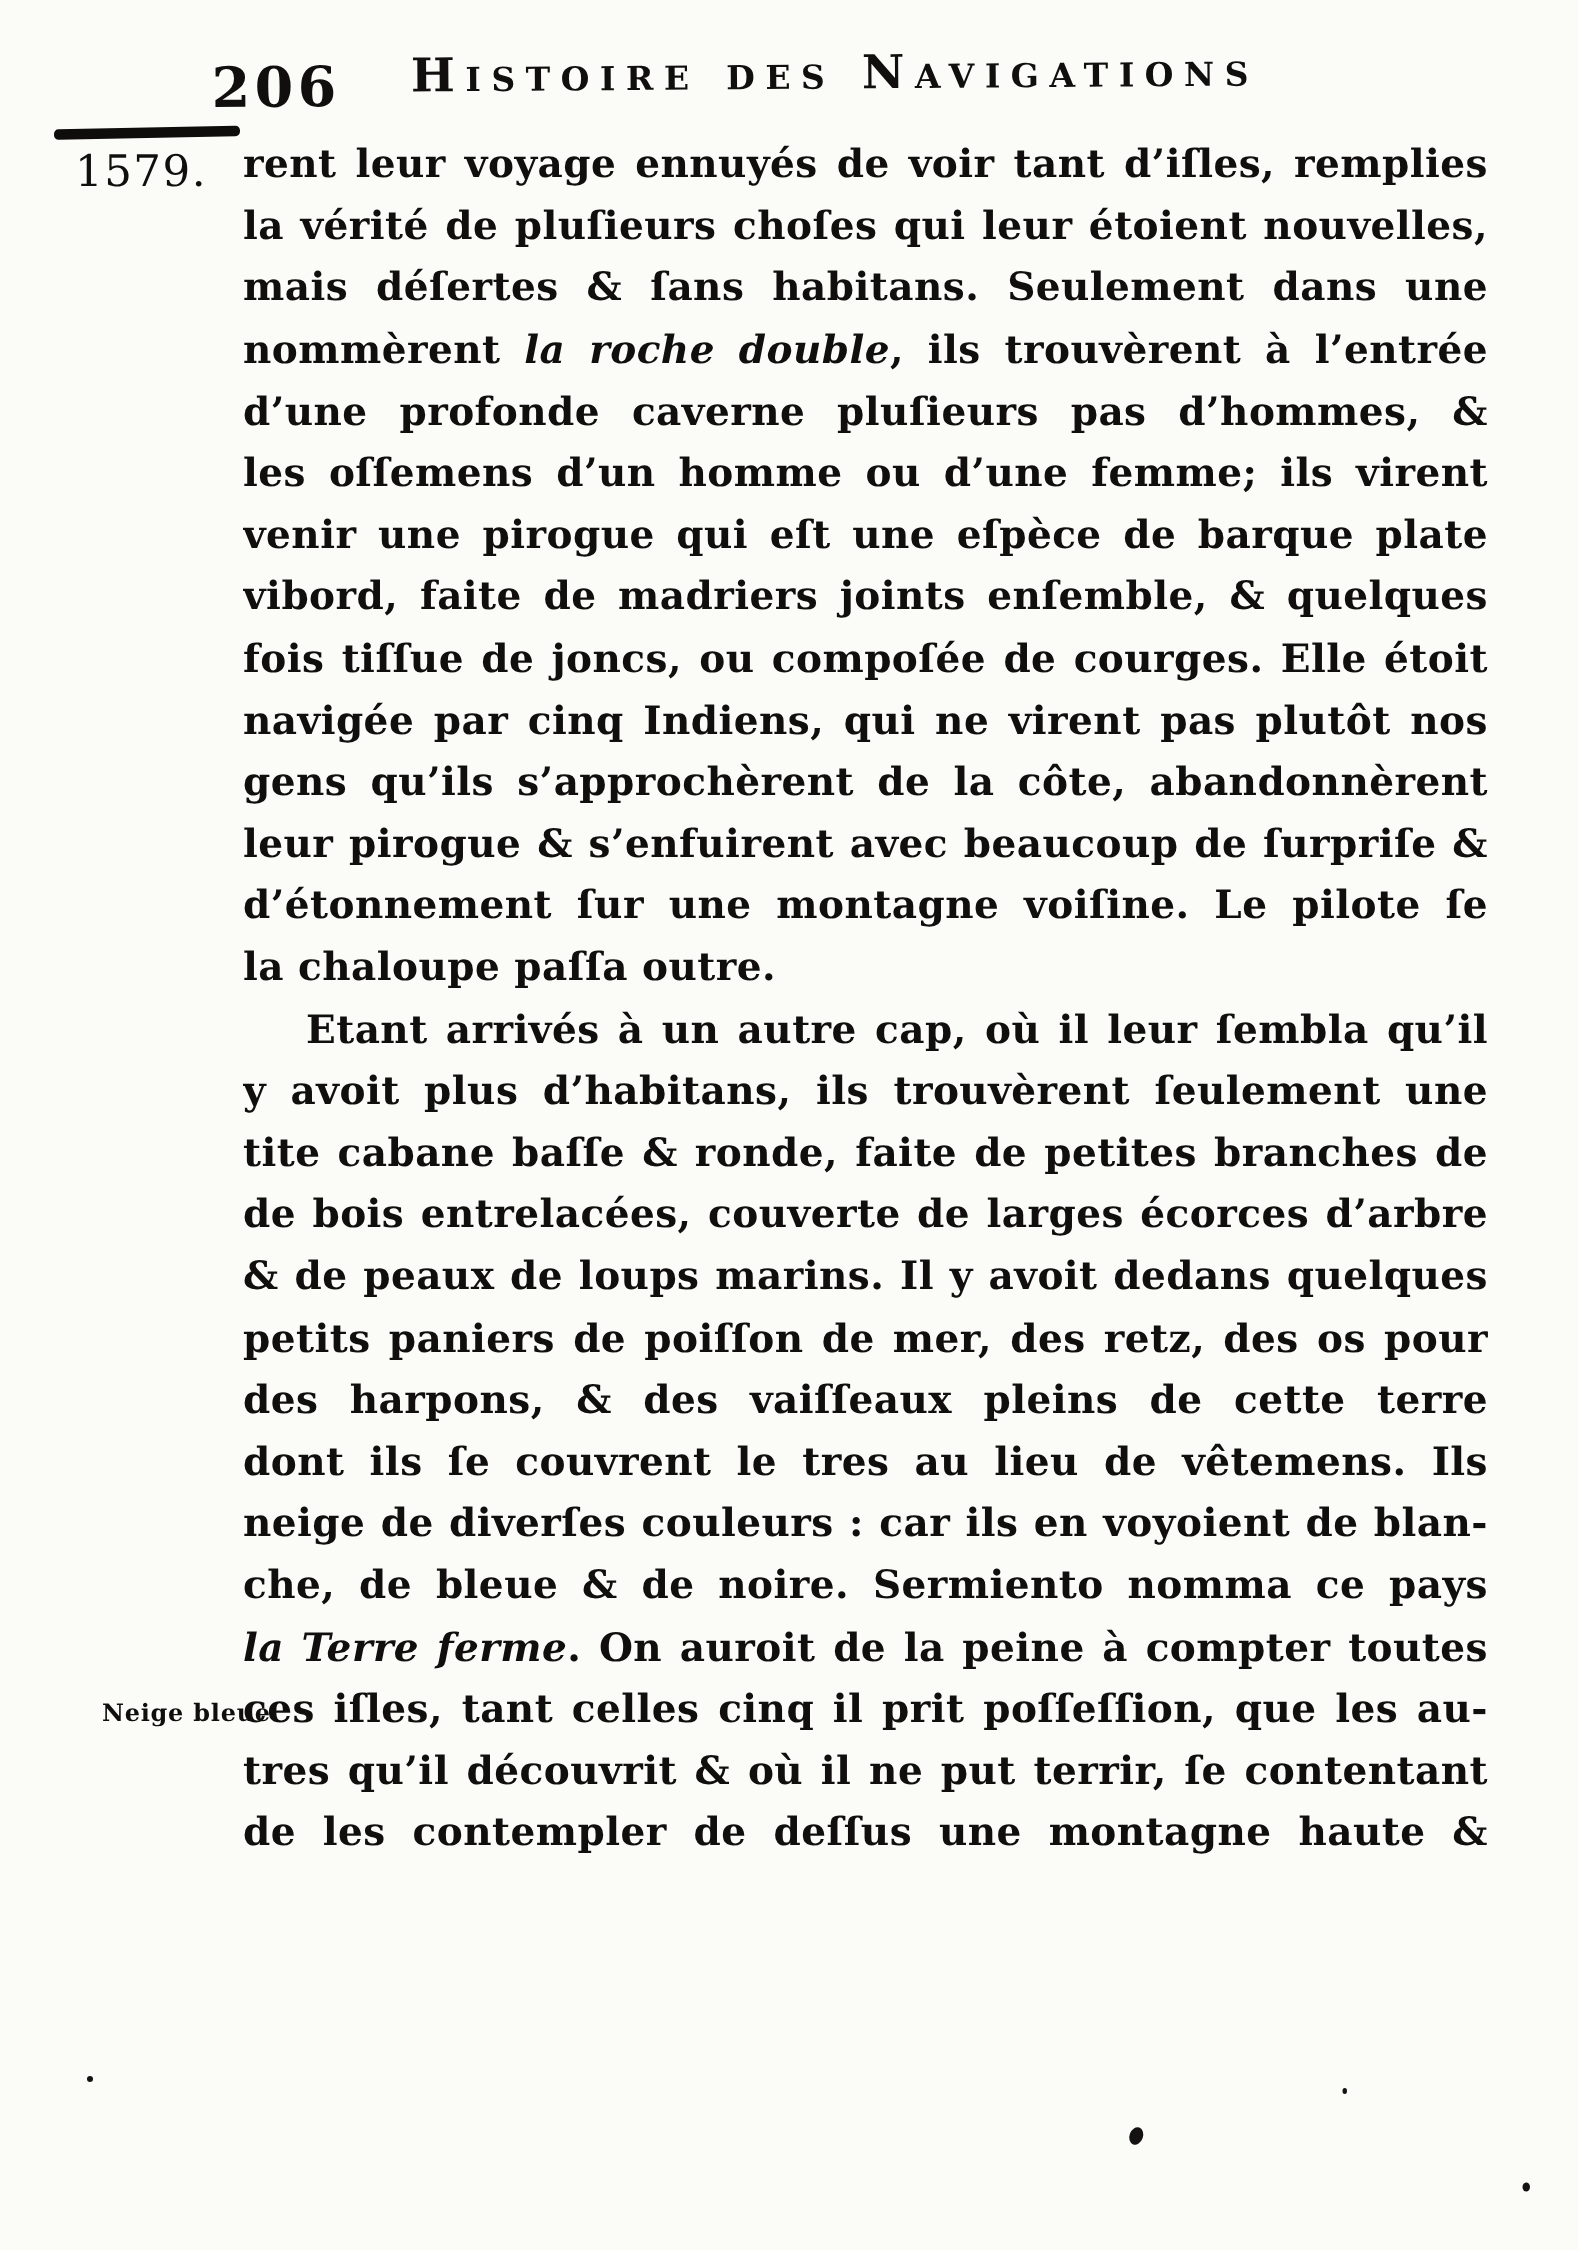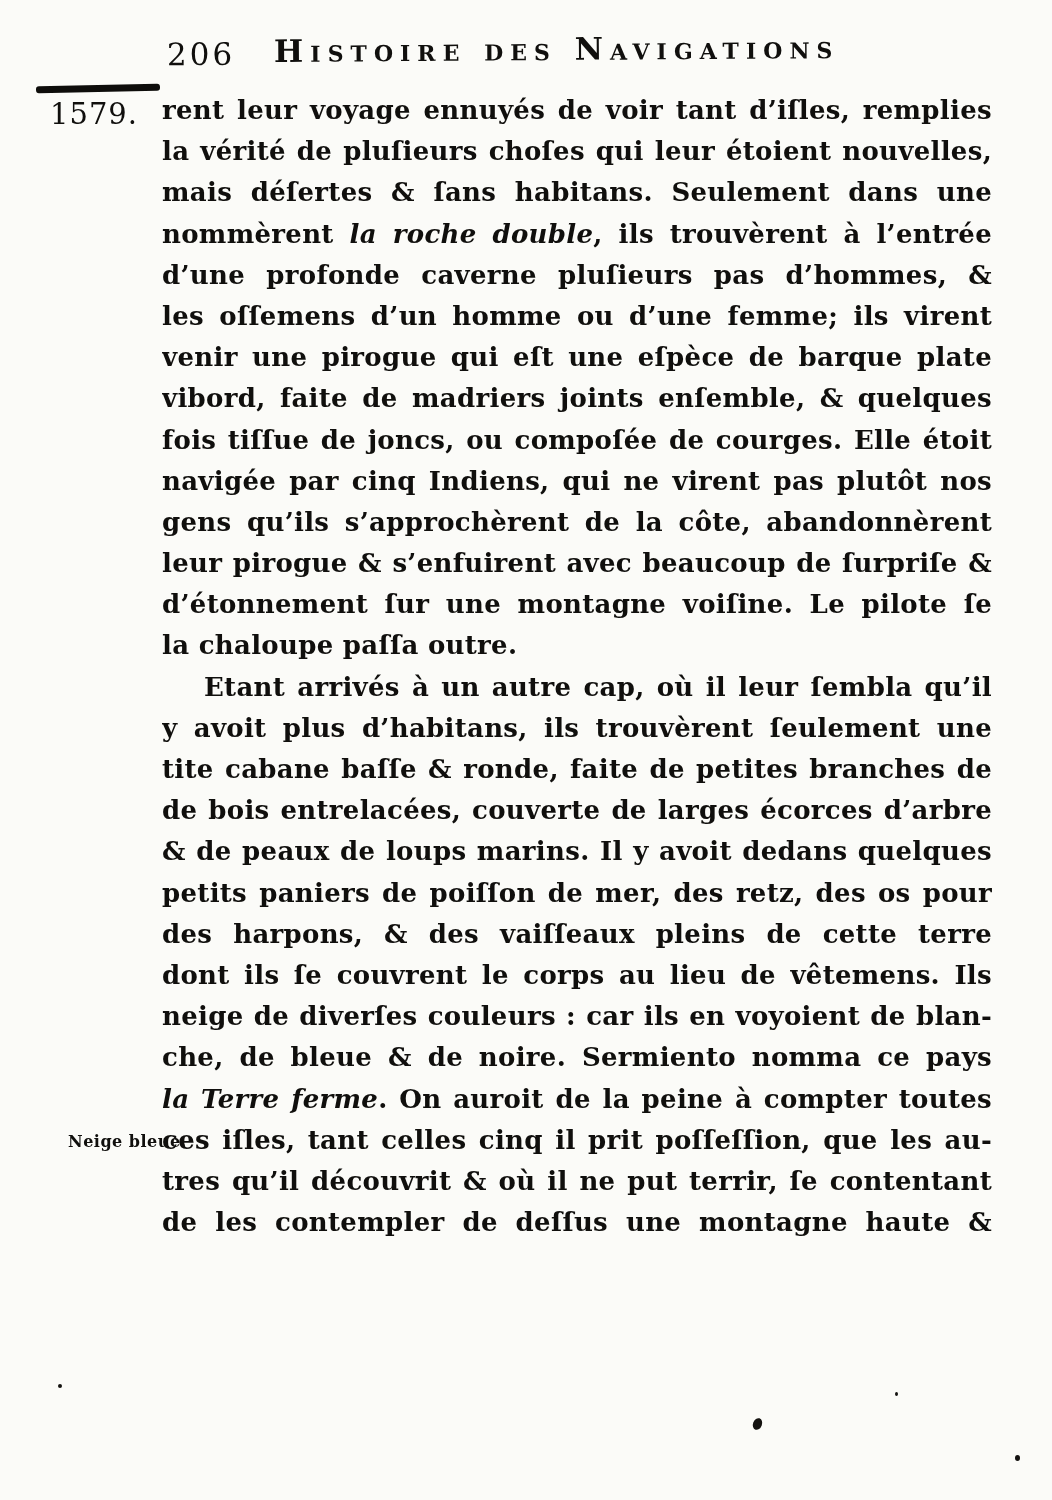--- a/index.html
+++ b/index.html
@@ -6,22 +6,22 @@
   body {
     width:1052px; height:1500px;
     background:#fbfbf8;
     font-family:"DejaVu Serif", serif;
     color:#100f0d;
     overflow:hidden; position:relative;
   }
   .page { position:absolute; inset:0; }
 
   .pagenum {
-    position:absolute; left:167px; top:36px;
-    font-size:31px; font-weight:400; letter-spacing:3px;
+    position:absolute; left:141px; top:36px;
+    font-size:37px; font-weight:700; letter-spacing:3px;
     transform:rotate(-0.4deg);
   }
   .header-title {
     position:absolute; left:274px; top:31px;
     font-size:31px; font-weight:700;
     font-variant:small-caps; letter-spacing:7px;
     transform:rotate(-0.4deg);
     white-space:nowrap;
   }
 
@@ -91,21 +91,21 @@
       <div class="line"><span>leur pirogue &amp; s’enfuirent avec beaucoup de ſurpriſe &amp;</span></div>
       <div class="line"><span>d’étonnement ſur une montagne voiſine. Le pilote ſe</span></div>
       <div class="line short"><span>la chaloupe paſſa outre.</span></div>
       <div class="line indent"><span>Etant arrivés à un autre cap, où il leur ſembla qu’il</span></div>
       <div class="line"><span>y avoit plus d’habitans, ils trouvèrent ſeulement une pe-</span></div>
       <div class="line"><span>tite cabane baſſe &amp; ronde, faite de petites branches de</span></div>
       <div class="line"><span>de bois entrelacées, couverte de larges écorces d’arbre</span></div>
       <div class="line"><span>&amp; de peaux de loups marins. Il y avoit dedans quelques</span></div>
       <div class="line"><span>petits paniers de poiſſon de mer, des retz, des os pour</span></div>
       <div class="line"><span>des harpons, &amp; des vaiſſeaux pleins de cette terre rouge,</span></div>
-      <div class="line"><span>dont ils ſe couvrent le corps au lieu de vêtemens. Ils</span></div>
+      <div class="line"><span>dont ils ſe couvrent le tres au lieu de vêtemens. Ils</span></div>
       <div class="line"><span>neige de diverſes couleurs : car ils en voyoient de blan-</span></div>
       <div class="line"><span>che, de bleue &amp; de noire. Sermiento nomma ce pays</span></div>
       <div class="line"><span class="it">la Terre ferme</span><span>. On auroit de la peine à compter toutes</span></div>
       <div class="line"><span>ces iſles, tant celles cinq il prit poſſeſſion, que les au-</span></div>
       <div class="line"><span>tres qu’il découvrit &amp; où il ne put terrir, ſe contentant</span></div>
       <div class="line"><span>de les contempler de deſſus une montagne haute &amp; cou-</span></div>
     </div>
 
   <div class="speck s1"></div>
   <div class="speck s2"></div>

